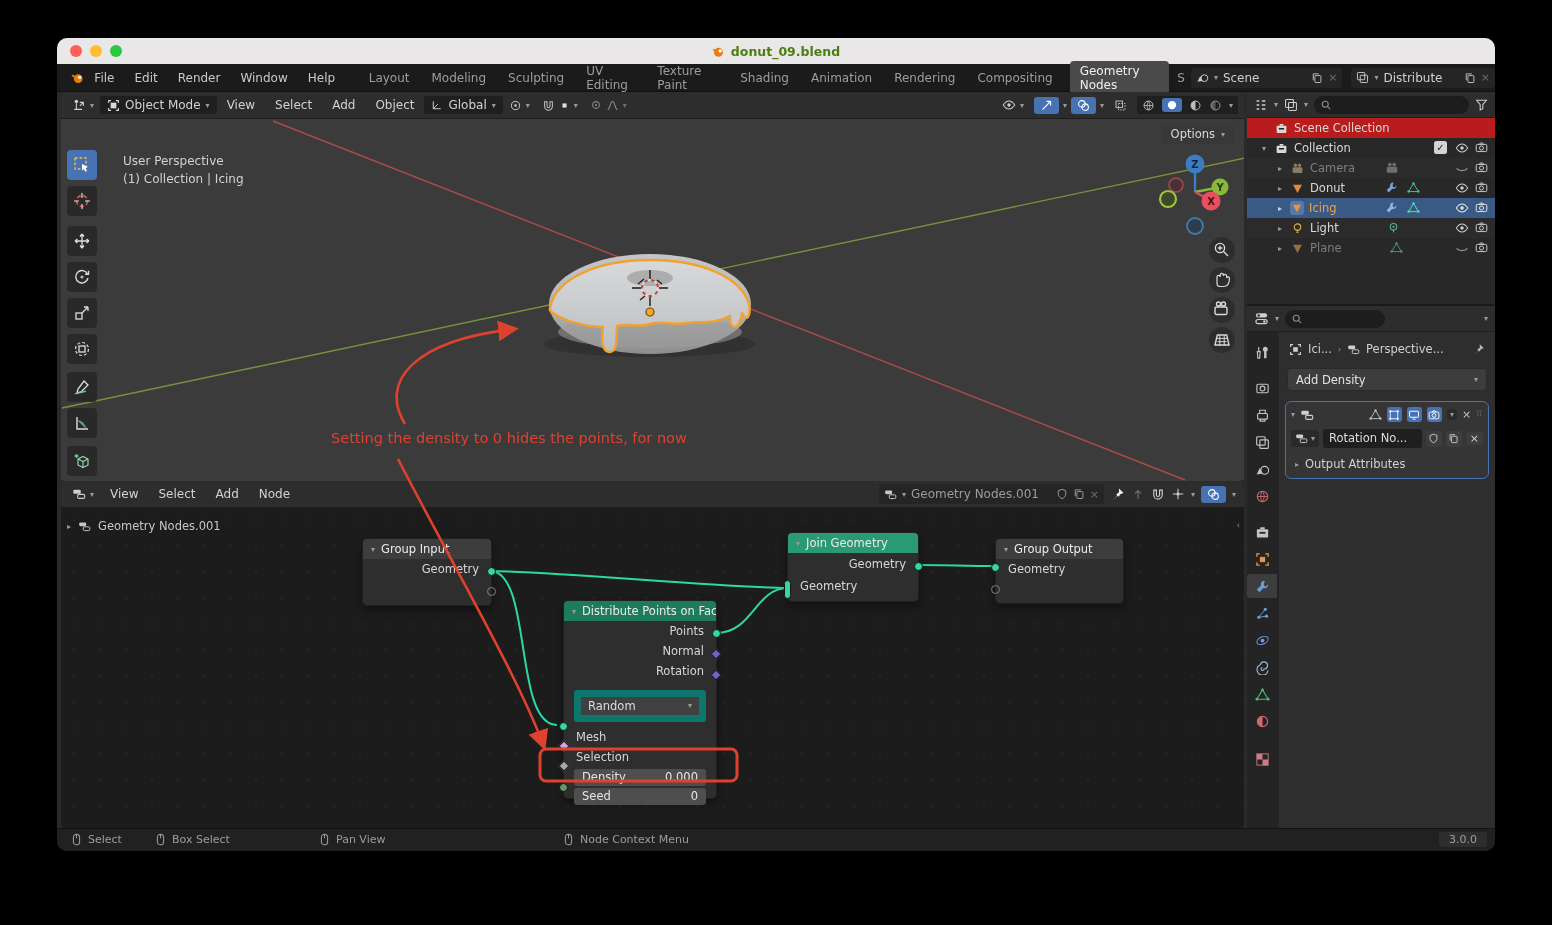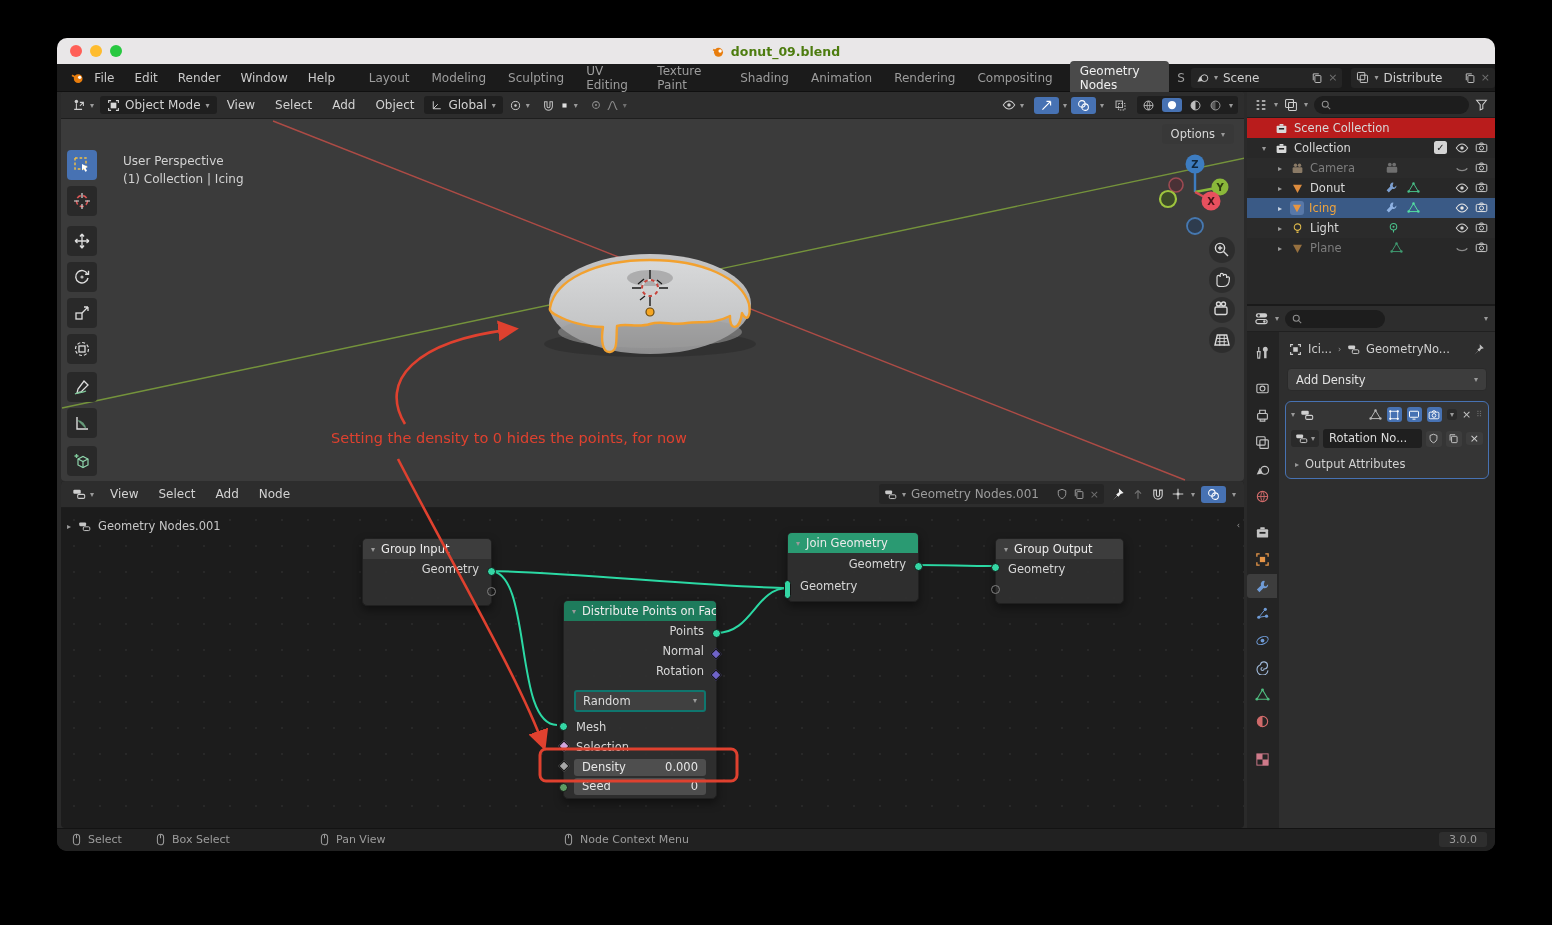--- a/index.html
+++ b/index.html
@@ -34,21 +34,21 @@
     display:flex;align-items:center;justify-content:center;z-index:9;}
   .tbtn.active{background:#4772b3;}
   
   .node{position:absolute;background:rgba(48,48,48,.97);border:1px solid #202020;border-radius:5px;
     box-shadow:0 4px 10px rgba(0,0,0,.45);font-size:11.5px;color:#d6d6d6;z-index:3;}
   .nhead{height:20px;display:flex;align-items:center;gap:6px;padding:0 8px;border-radius:4px 4px 0 0;
     color:#ecebeb;white-space:nowrap;overflow:hidden;}
   .nh-green{background:#1e7b5c;} .nh-green2{background:#2a9a72;} .nh-grey{background:#3d3d3d;}
   .nrow{height:20px;line-height:20px;padding:0 12px;white-space:nowrap;}
   .rt{text-align:right;}
-  .ndrop{height:18px;line-height:18px;margin:3px 10px 1px;background:#404040;border:2px solid #0f766e;
+  .ndrop{height:18px;line-height:18px;margin:3px 10px 1px;background:#404040;border:7px solid #0f766e;
     border-radius:3px;padding:0 7px;display:flex;justify-content:space-between;align-items:center;color:#dcdcdc;}
   .nfield{height:17px;line-height:17px;margin:2px 10px;background:#4e4e4e;border-radius:3px;
     padding:0 8px;display:flex;justify-content:space-between;color:#e6e6e6;}
   .sock{position:absolute;box-sizing:border-box;z-index:4;}
   .s-circ{width:9px;height:9px;border-radius:50%;border:1px solid #141414;}
   .s-geo{background:#34d6a4;} .s-int{background:#5d9b63;}
   .s-virt{width:9px;height:9px;border-radius:50%;border:1.5px solid #808080;background:transparent;}
   .s-dia{width:8px;height:8px;transform:rotate(45deg);border:1px solid #141414;}
   .s-vec{background:#6f63c9;} .s-bool{background:#d0a5dc;} .s-float{background:#a7a7a7;}
   .s-multi{width:7px;height:19px;border-radius:4px;background:#34d6a4;border:1px solid #141414;}
@@ -872,21 +872,21 @@
       <div class="abs" style="left:32px;top:26px;width:216px;height:498px;background:#2e2e2e">
         <div style="display:flex;align-items:center;gap:6px;padding:10px 10px 0;font-size:11.5px;color:#cfcfcf">
           <svg class="u" width="13" height="13" viewBox="0 0 16 16" style="color:#cfcfcf">
               <use href="#i-bracket"></use>
             </svg>
           <span>Ici...</span>
           <span class="chev">›</span>
           <svg class="u" width="13" height="13" viewBox="0 0 16 16" style="color:#cfcfcf">
               <use href="#i-node"></use>
             </svg>
-          <span>GeometryNo...</span>
+          <span>Perspective...</span>
           <span style="flex:1"></span>
           <svg class="u" width="13" height="13" viewBox="0 0 16 16" style="color:#bdbdbd">
               <use href="#i-pin"></use>
             </svg>
         </div>
 
         <div style="margin:12px 8px 0;height:21px;background:#3d3d3d;border:1px solid #2a2a2a;border-radius:4px;display:flex;align-items:center;justify-content:space-between;padding:0 8px;font-size:11.5px;color:#e2e2e2">
           <span>Add Density</span>
             <span class="chev">▾</span>
         </div>

